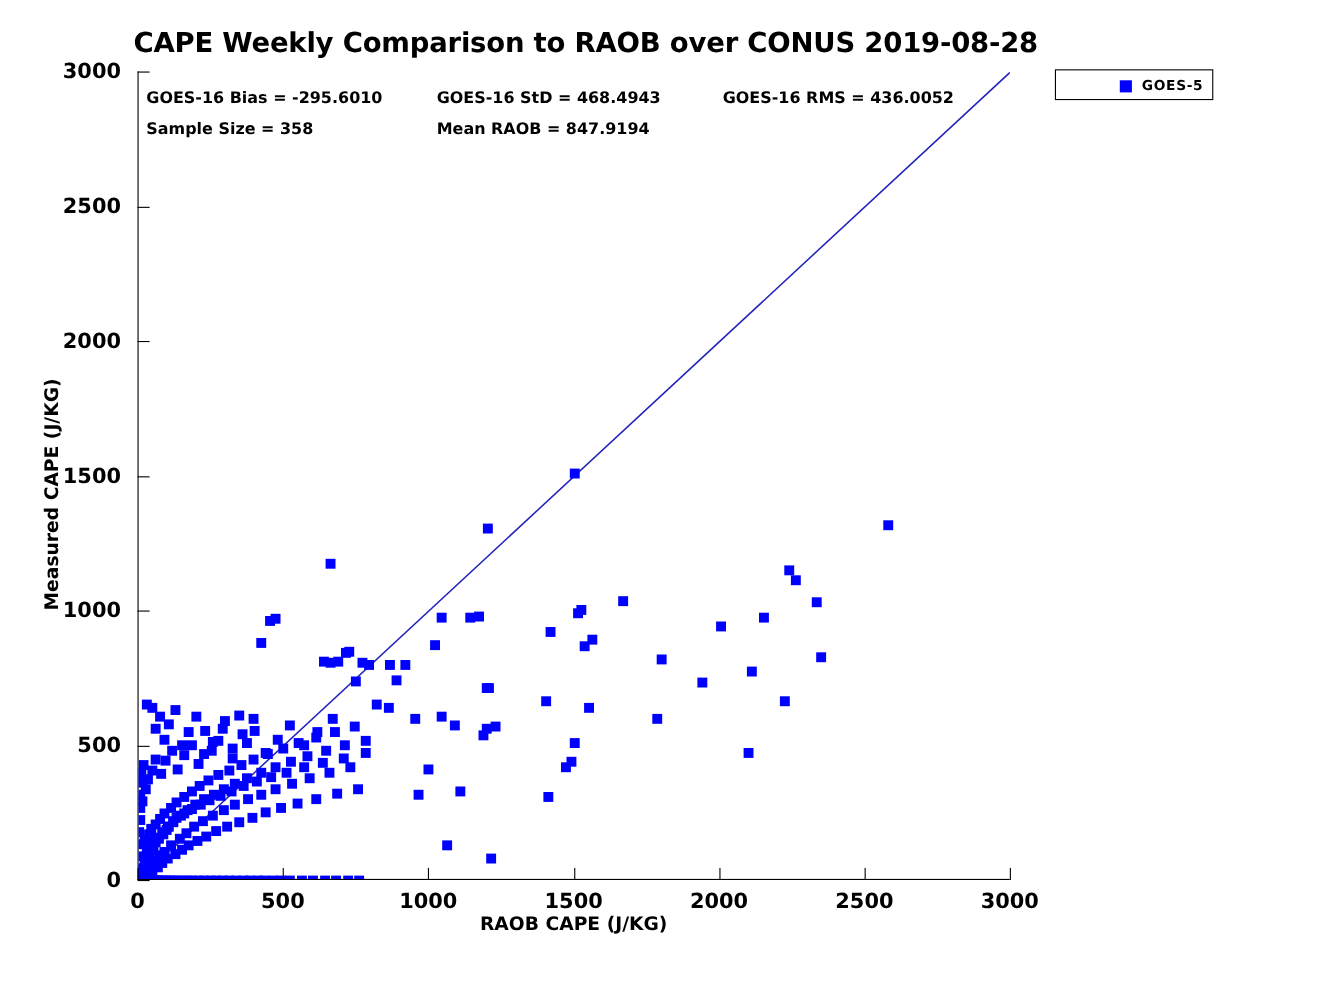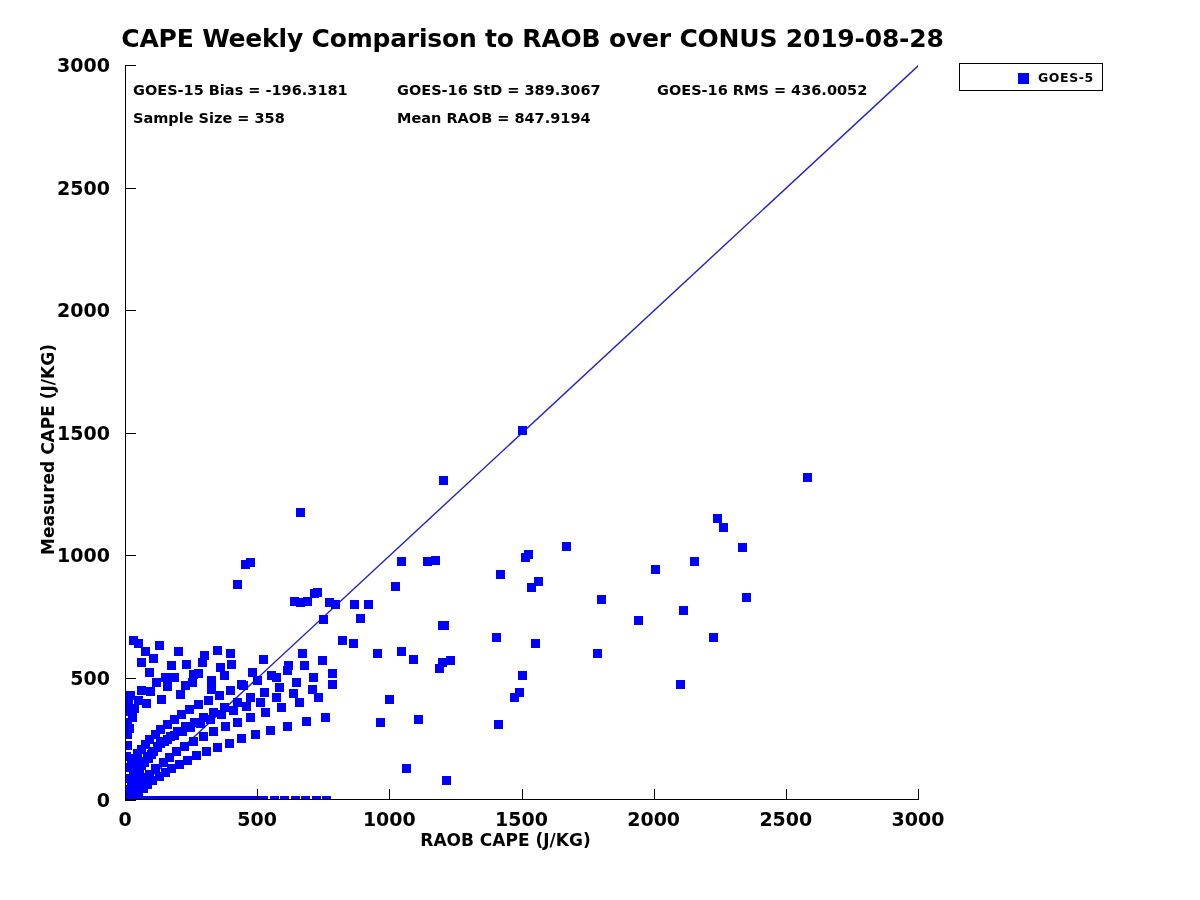--- a/index.html
+++ b/index.html
@@ -87,21 +87,21 @@
     font-weight: bold;
     color: #000;
     transform: rotate(-90deg);
     transform-origin: 0 0;
     left: 38px;
     top: 555px;
     white-space: nowrap;
   }
   #x-axis-title {
     position: absolute;
-    left: 109px;
+    left: 125px;
     top: 830px;
     width: 793px;
     text-align: center;
     font-size: 17px;
     font-weight: bold;
     color: #000;
   }
   .stat {
     position: absolute;
     font-size: 14.5px;
@@ -481,22 +481,22 @@
       <div class="xlab" style="left: 65px; top: 808px;">0</div>
       <div class="xlab" style="left: 197.167px; top: 808px;">500</div>
       <div class="xlab" style="left: 329.333px; top: 808px;">1000</div>
       <div class="xlab" style="left: 461.5px; top: 808px;">1500</div>
       <div class="xlab" style="left: 593.667px; top: 808px;">2000</div>
       <div class="xlab" style="left: 725.833px; top: 808px;">2500</div>
       <div class="xlab" style="left: 858px; top: 808px;">3000</div>
     </div>
 
   <div id="stats-block">
-      <div class="stat" style="left: 133px; top: 82px;">GOES-15 Bias = -196.3181</div>
-      <div class="stat" style="left: 397px; top: 82px;">GOES-16 StD = 389.3067</div>
+      <div class="stat" style="left: 133px; top: 82px;">GOES-16 Bias = -295.6010</div>
+      <div class="stat" style="left: 397px; top: 82px;">GOES-16 StD = 468.4943</div>
       <div class="stat" style="left: 657px; top: 82px;">GOES-16 RMS = 436.0052</div>
       <div class="stat" style="left: 133px; top: 110px;">Sample Size = 358</div>
       <div class="stat" style="left: 397px; top: 110px;">Mean RAOB = 847.9194</div>
     </div>
 
   <div id="legend-box">
     <div id="legend-swatch" style="background: rgb(0, 0, 255);"></div>
     <div id="legend-label">GOES-5</div>
   </div>
 

